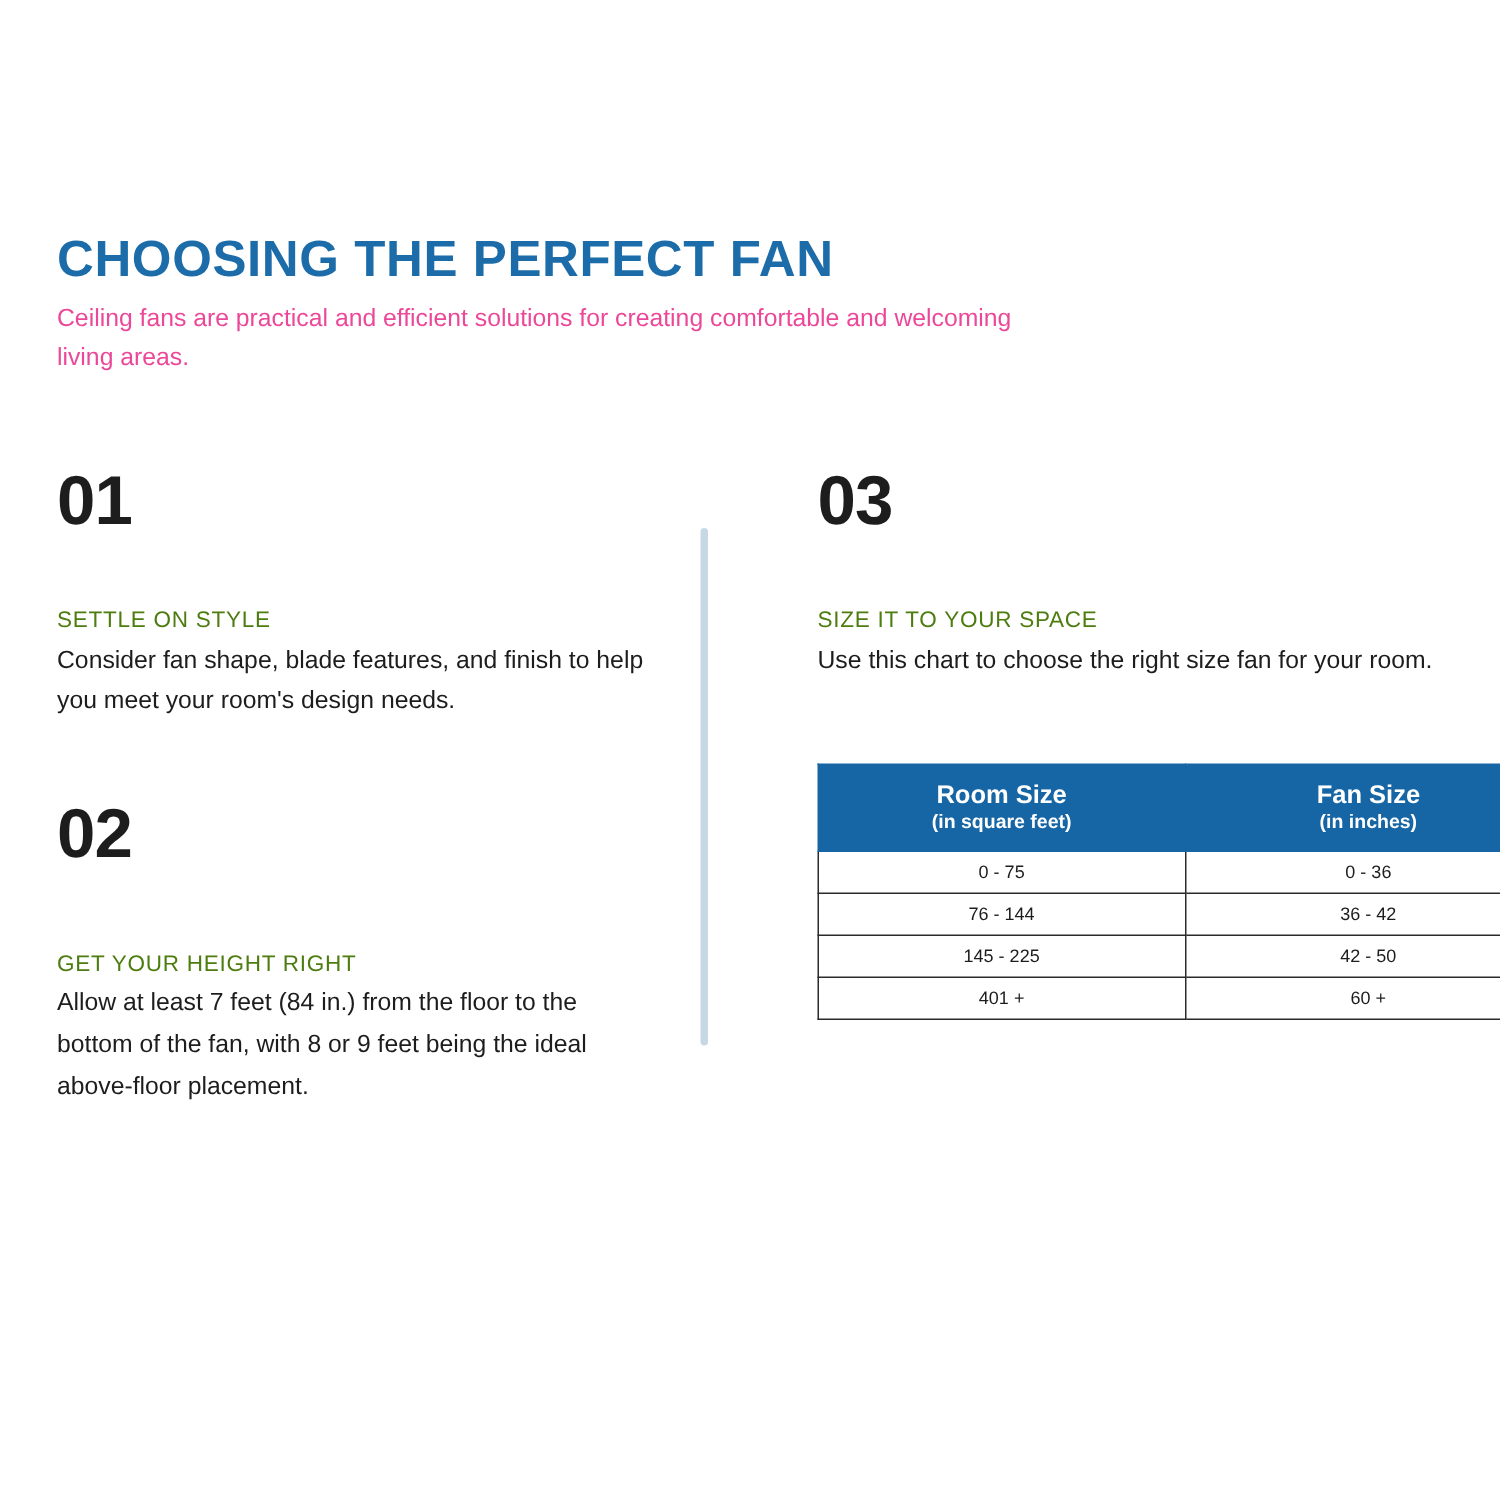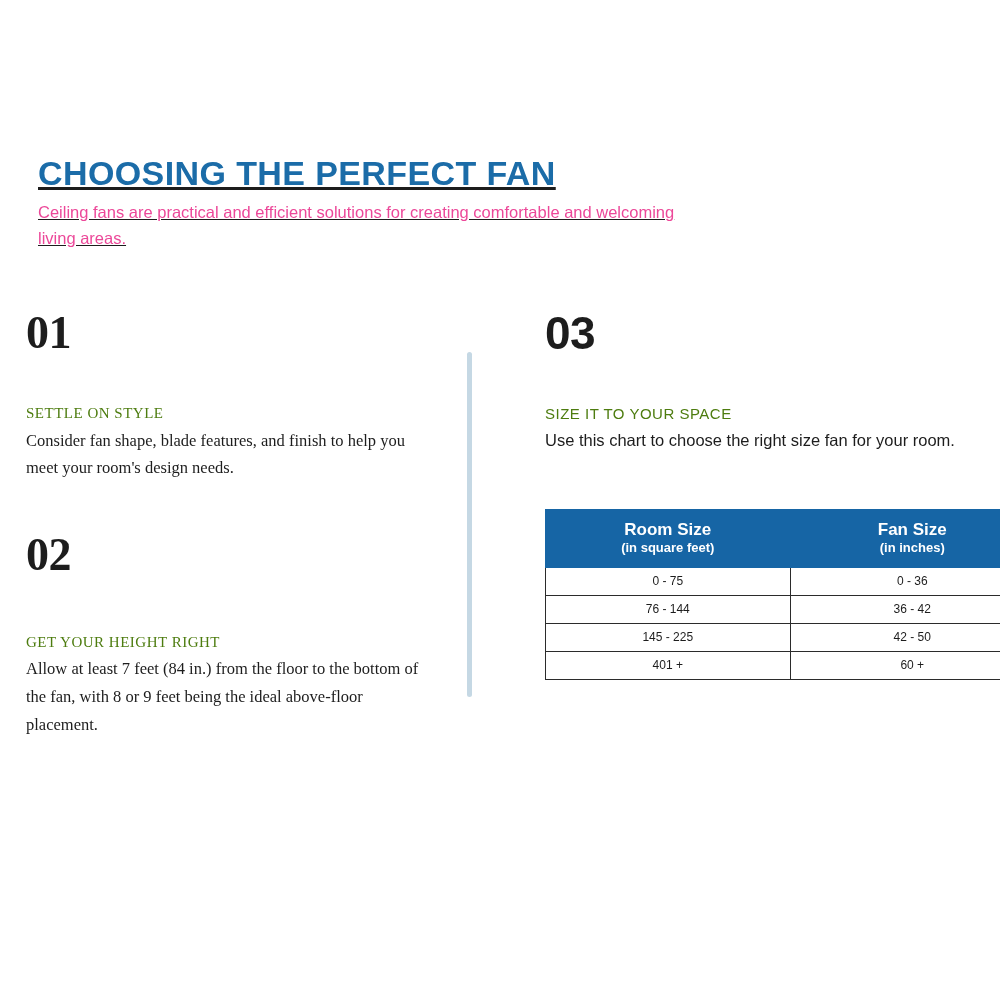--- a/index.html
+++ b/index.html
@@ -20,45 +20,43 @@
     height: 1000px;
     box-sizing: border-box;
   }
 
   
   .header {
     position: absolute;
     left: 38px;
     top: 155px;
     width: 700px;
-    text-decoration: underline;
   }
   .main-title {
     font-size: 34px;
     font-weight: bold;
     letter-spacing: 0.4px;
     color: #1b6ca8;
     margin: 0 0 8px 0;
     line-height: 1.1;
   }
   .subtitle {
     font-size: 16.5px;
     line-height: 1.55;
     color: #ec4899;
     margin: 0;
     max-width: 640px;
   }
 
   
   .col-left {
     position: absolute;
-    left: 26px;
+    left: 38px;
     top: 310px;
     width: 400px;
-    font-family: Liberation Serif, serif;
   }
   .col-right {
     position: absolute;
     left: 545px;
     top: 310px;
     width: 420px;
   }
   .divider {
     position: absolute;
     left: 467px;

